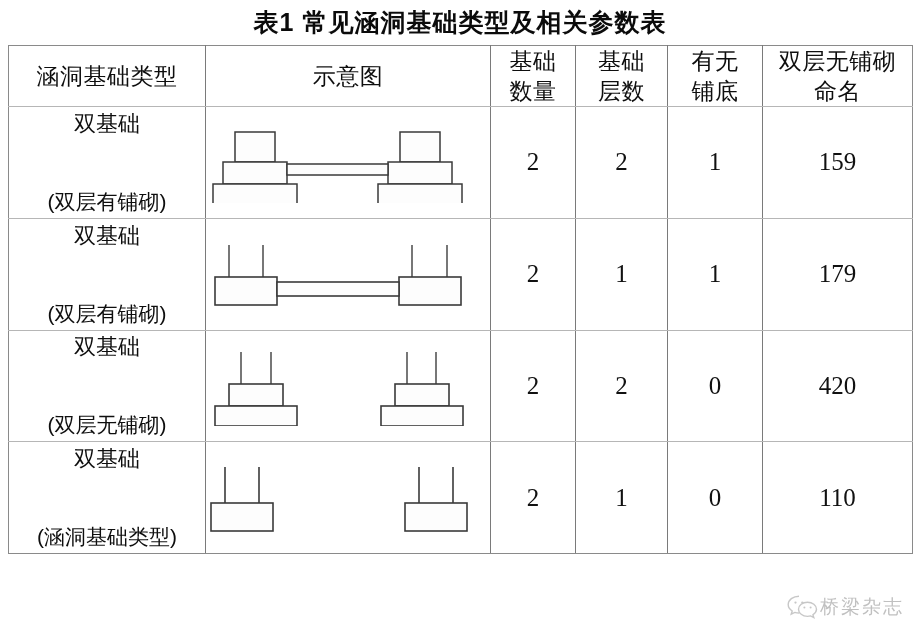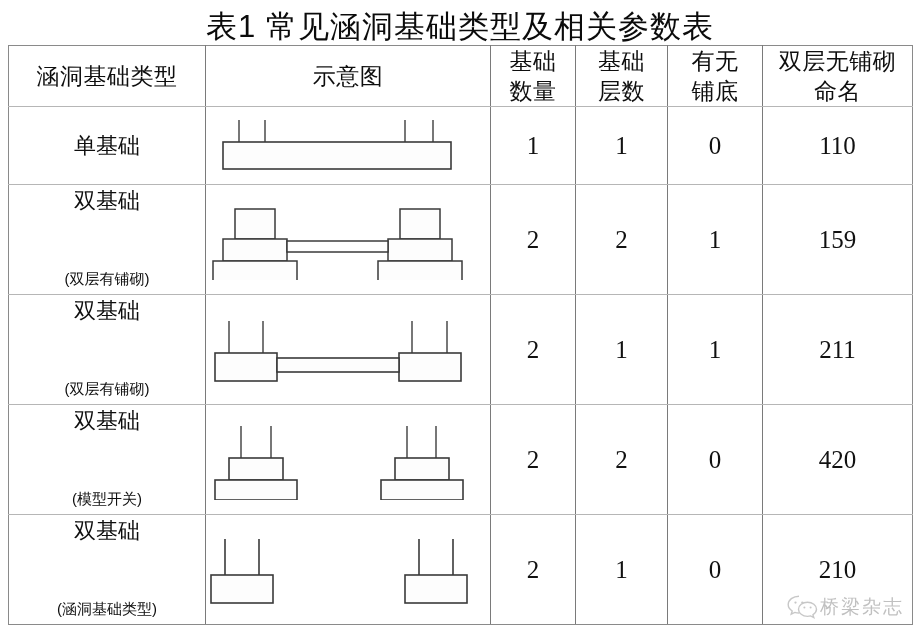--- a/index.html
+++ b/index.html
@@ -16,22 +16,22 @@
     position: relative;
   }
 
   
   .title {
     position: absolute;
     top: 6px;
     left: 0;
     width: 920px;
     text-align: center;
-    font-size: 31px;
-    font-weight: 400;
+    font-size: 25px;
+    font-weight: 700;
     letter-spacing: 1px;
     color: #0b0b0b;
     white-space: nowrap;
   }
 
   
   .table-wrap {
     position: absolute;
     left: 8px;
     top: 45px;
@@ -77,21 +77,21 @@
     color: #0e0e0e;
     letter-spacing: 0.5px;
   }
   .hdr-cell .l2 { display: block; }
 
   .type-cell {
     font-size: 22px;
     line-height: 31px;
     color: #0e0e0e;
   }
-  .type-cell .sub { display: block; font-size: 15px; margin-top: 47px; }
+  .type-cell .sub { display: block; font-size: 21px; margin-top: 47px; }
 
   .num-cell {
     font-size: 25px;
     color: #111111;
     font-family: "Liberation Serif", "DejaVu Serif", serif;
   }
 
   .dia-cell { padding: 0; }
   .dia-cell svg { display: block; margin: 0 auto; }
 
@@ -148,40 +148,20 @@
           <span class="l2">铺底</span>
         </th>
         <th class="hdr-cell">
           <span>双层无铺砌</span>
           <span class="l2">命名</span>
         </th>
       </tr>
     </thead>
     <tbody>
 
-      <tr style="height:78px">
-        <td class="type-cell">
-          <span>单基础</span>
-        </td>
-        <td class="dia-cell">
-          <svg width="283" height="74" viewBox="0 0 283 74">
-            <g stroke="#3a3a3a" fill="none" stroke-width="1.6">
-              <line x1="32" y1="11" x2="32" y2="33" stroke="#555"></line>
-              <line x1="58" y1="11" x2="58" y2="33" stroke="#555"></line>
-              <line x1="198" y1="11" x2="198" y2="33" stroke="#555"></line>
-              <line x1="226" y1="11" x2="226" y2="33" stroke="#555"></line>
-              <rect x="16" y="33" width="228" height="27" fill="#fdfdfd" stroke="#3a3a3a"></rect>
-            </g>
-          </svg>
-        </td>
-        <td class="num-cell">1</td>
-        <td class="num-cell">1</td>
-        <td class="num-cell">0</td>
-        <td class="num-cell">110</td>
-      </tr>
 
       <tr style="height:85px">
         <td class="type-cell">
           <span>双基础</span>
           <span class="sub">(双层有铺砌)</span>
         </td>
         <td class="dia-cell">
           <svg width="283" height="81" viewBox="0 0 283 81">
             <g stroke="#3a3a3a" fill="#fdfdfd" stroke-width="1.5">
 
@@ -217,27 +197,27 @@
               <line x1="240" y1="8" x2="240" y2="40" stroke="#555"></line>
               <rect x="8" y="40" width="62" height="28" fill="#fdfdfd"></rect>
               <rect x="192" y="40" width="62" height="28" fill="#fdfdfd"></rect>
               <rect x="70" y="45" width="122" height="14" fill="#fdfdfd"></rect>
             </g>
           </svg>
         </td>
         <td class="num-cell">2</td>
         <td class="num-cell">1</td>
         <td class="num-cell">1</td>
-        <td class="num-cell">211</td>
+        <td class="num-cell">179</td>
       </tr>
 
       <tr style="height:87px">
         <td class="type-cell">
           <span>双基础</span>
-          <span class="sub">(模型开关)</span>
+          <span class="sub">(双层无铺砌)</span>
         </td>
         <td class="dia-cell">
           <svg width="283" height="80" viewBox="0 0 283 80">
             <g stroke="#3a3a3a" fill="#fdfdfd" stroke-width="1.6">
 
               <line x1="34" y1="6" x2="34" y2="38" stroke="#555" fill="none"></line>
               <line x1="64" y1="6" x2="64" y2="38" stroke="#555" fill="none"></line>
               <rect x="22" y="38" width="54" height="22"></rect>
               <rect x="8" y="60" width="82" height="20"></rect>
 
@@ -267,21 +247,21 @@
               <rect x="4" y="44" width="62" height="28" fill="#fdfdfd"></rect>
               <line x1="212" y1="8" x2="212" y2="44" stroke="#3a3a3a"></line>
               <line x1="246" y1="8" x2="246" y2="44" stroke="#3a3a3a"></line>
               <rect x="198" y="44" width="62" height="28" fill="#fdfdfd"></rect>
             </g>
           </svg>
         </td>
         <td class="num-cell">2</td>
         <td class="num-cell">1</td>
         <td class="num-cell">0</td>
-        <td class="num-cell">210</td>
+        <td class="num-cell">110</td>
       </tr>
 
     </tbody>
   </table>
 </div>
 
 <div class="watermark">
   <svg width="34" height="26" viewBox="0 0 34 26">
     <g fill="none" stroke="#9a9a9a" stroke-width="1.4">
       <path d="M13 2.2C7 2.2 2.2 6 2.2 10.6c0 2.6 1.6 4.9 4 6.4l-1 3.2 3.6-1.8c1.3.4 2.7.6 4.2.6h.6"></path>

